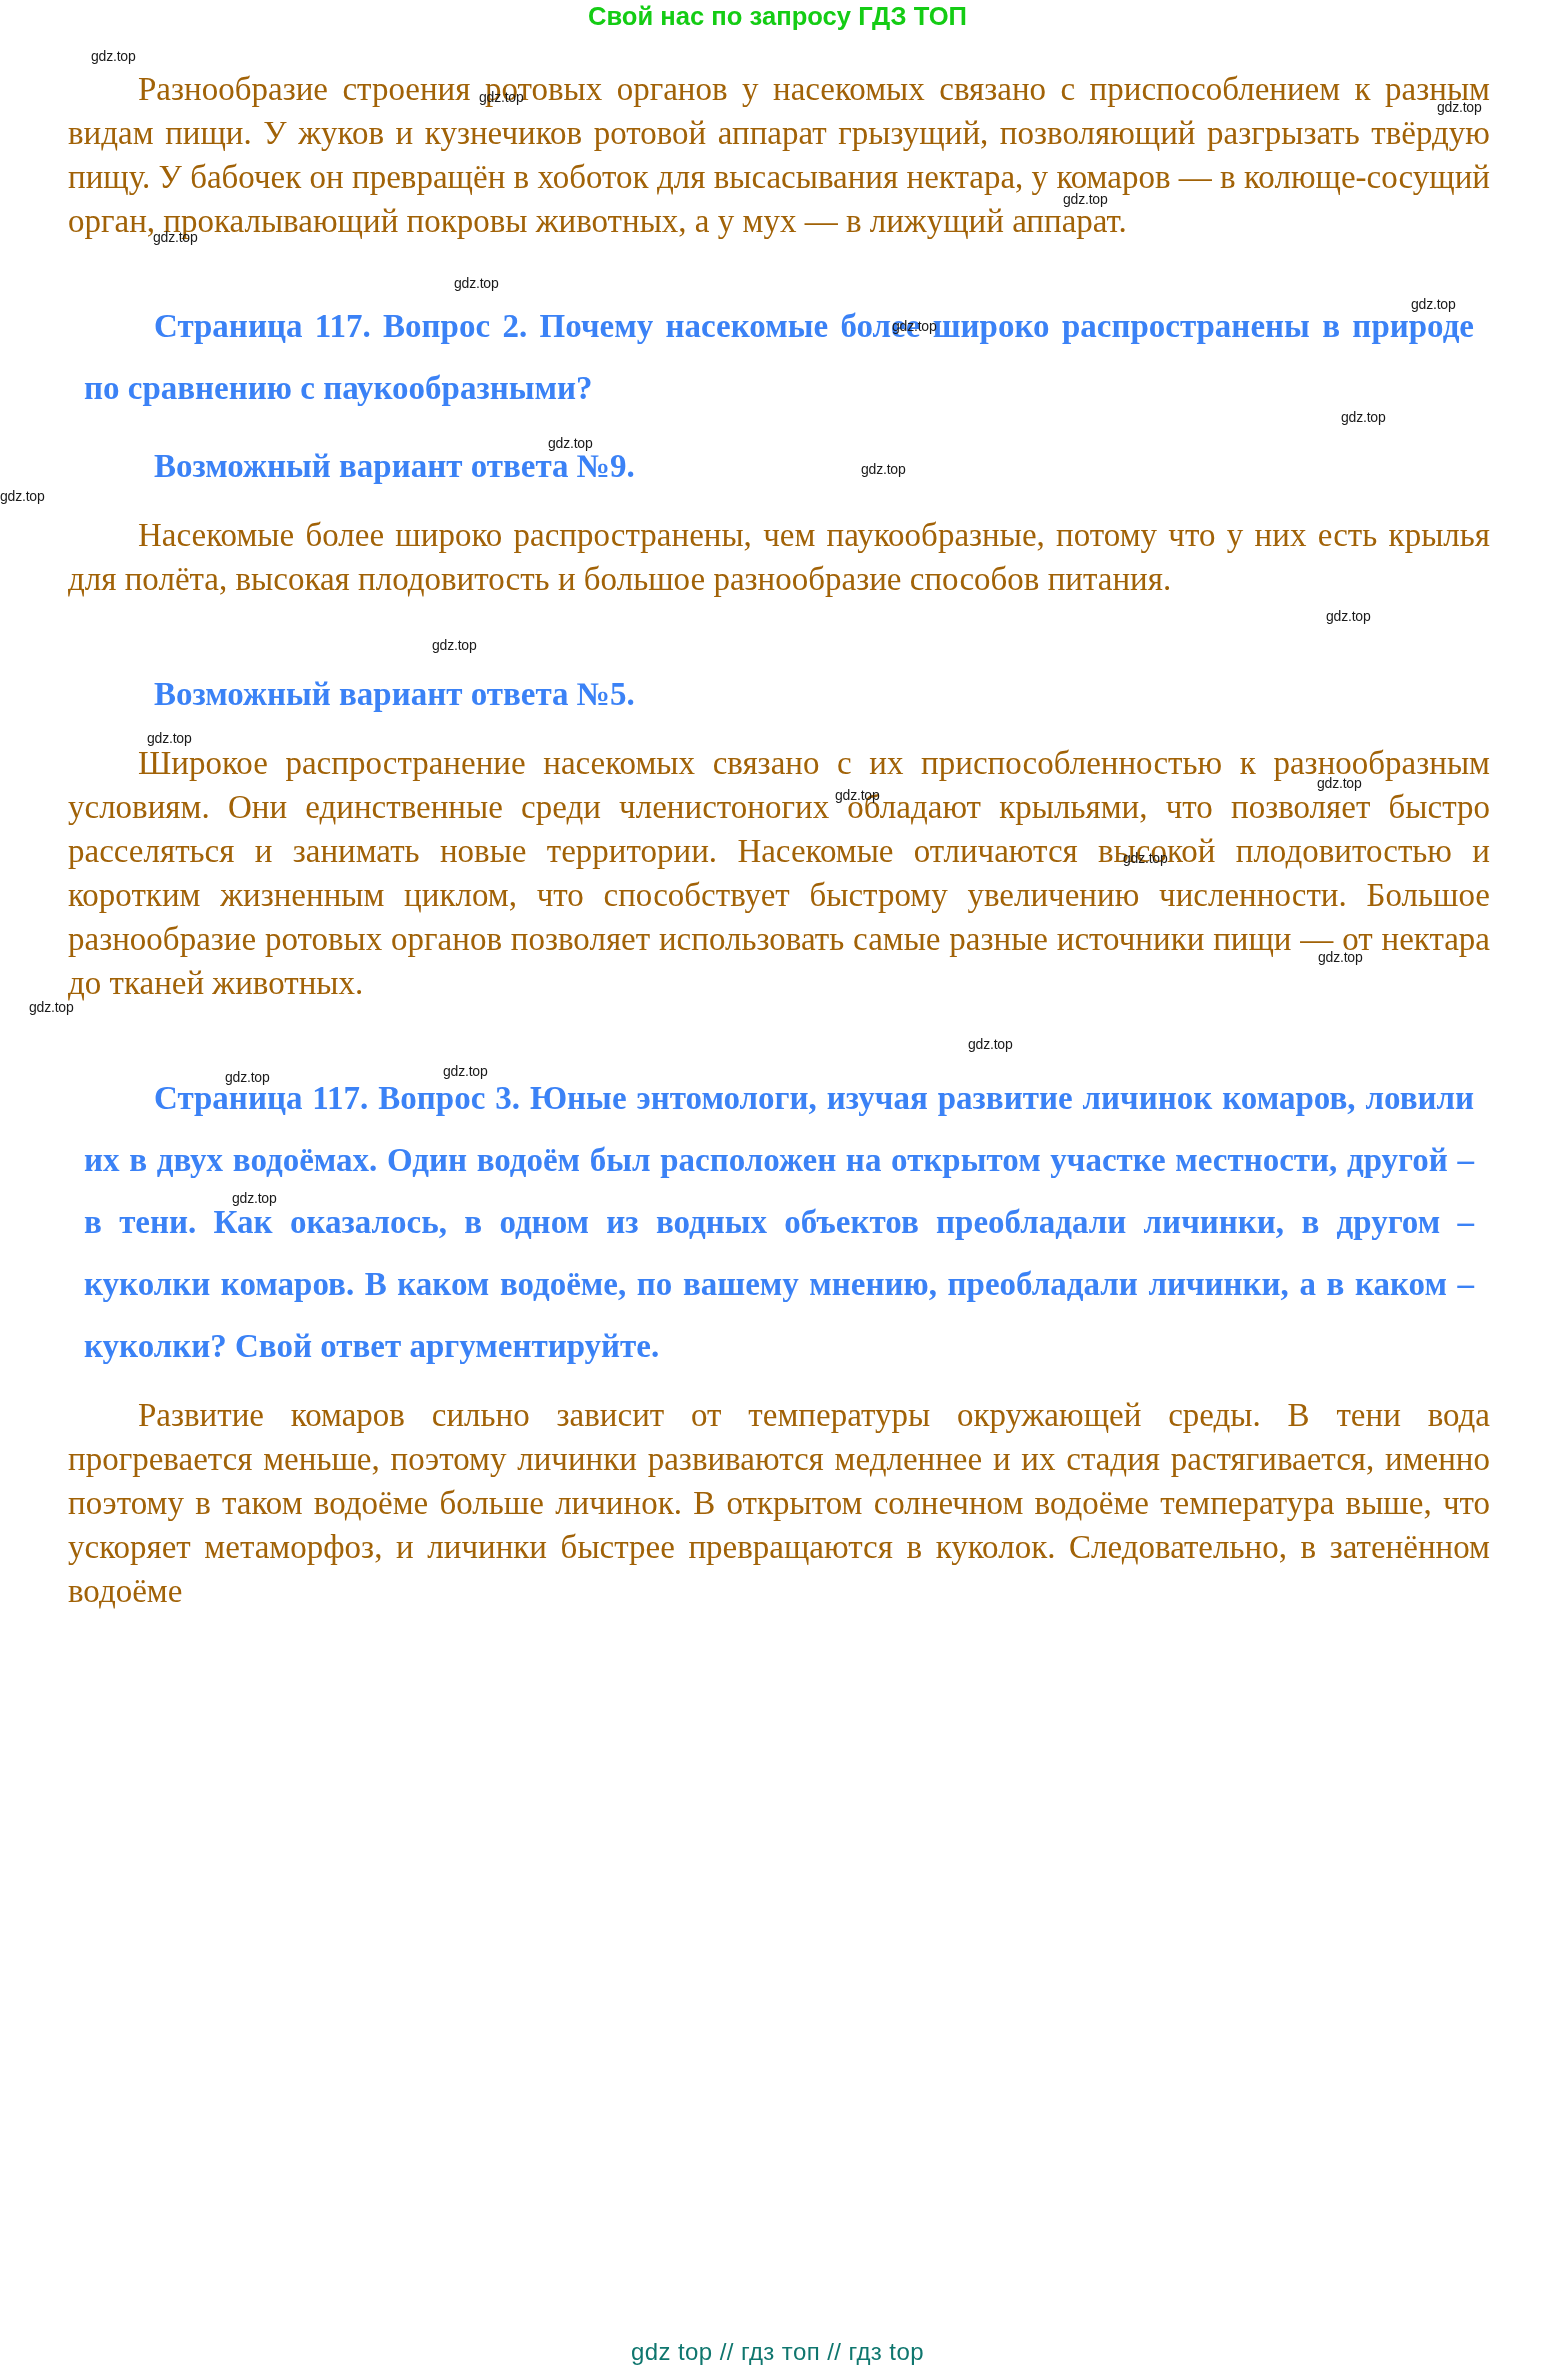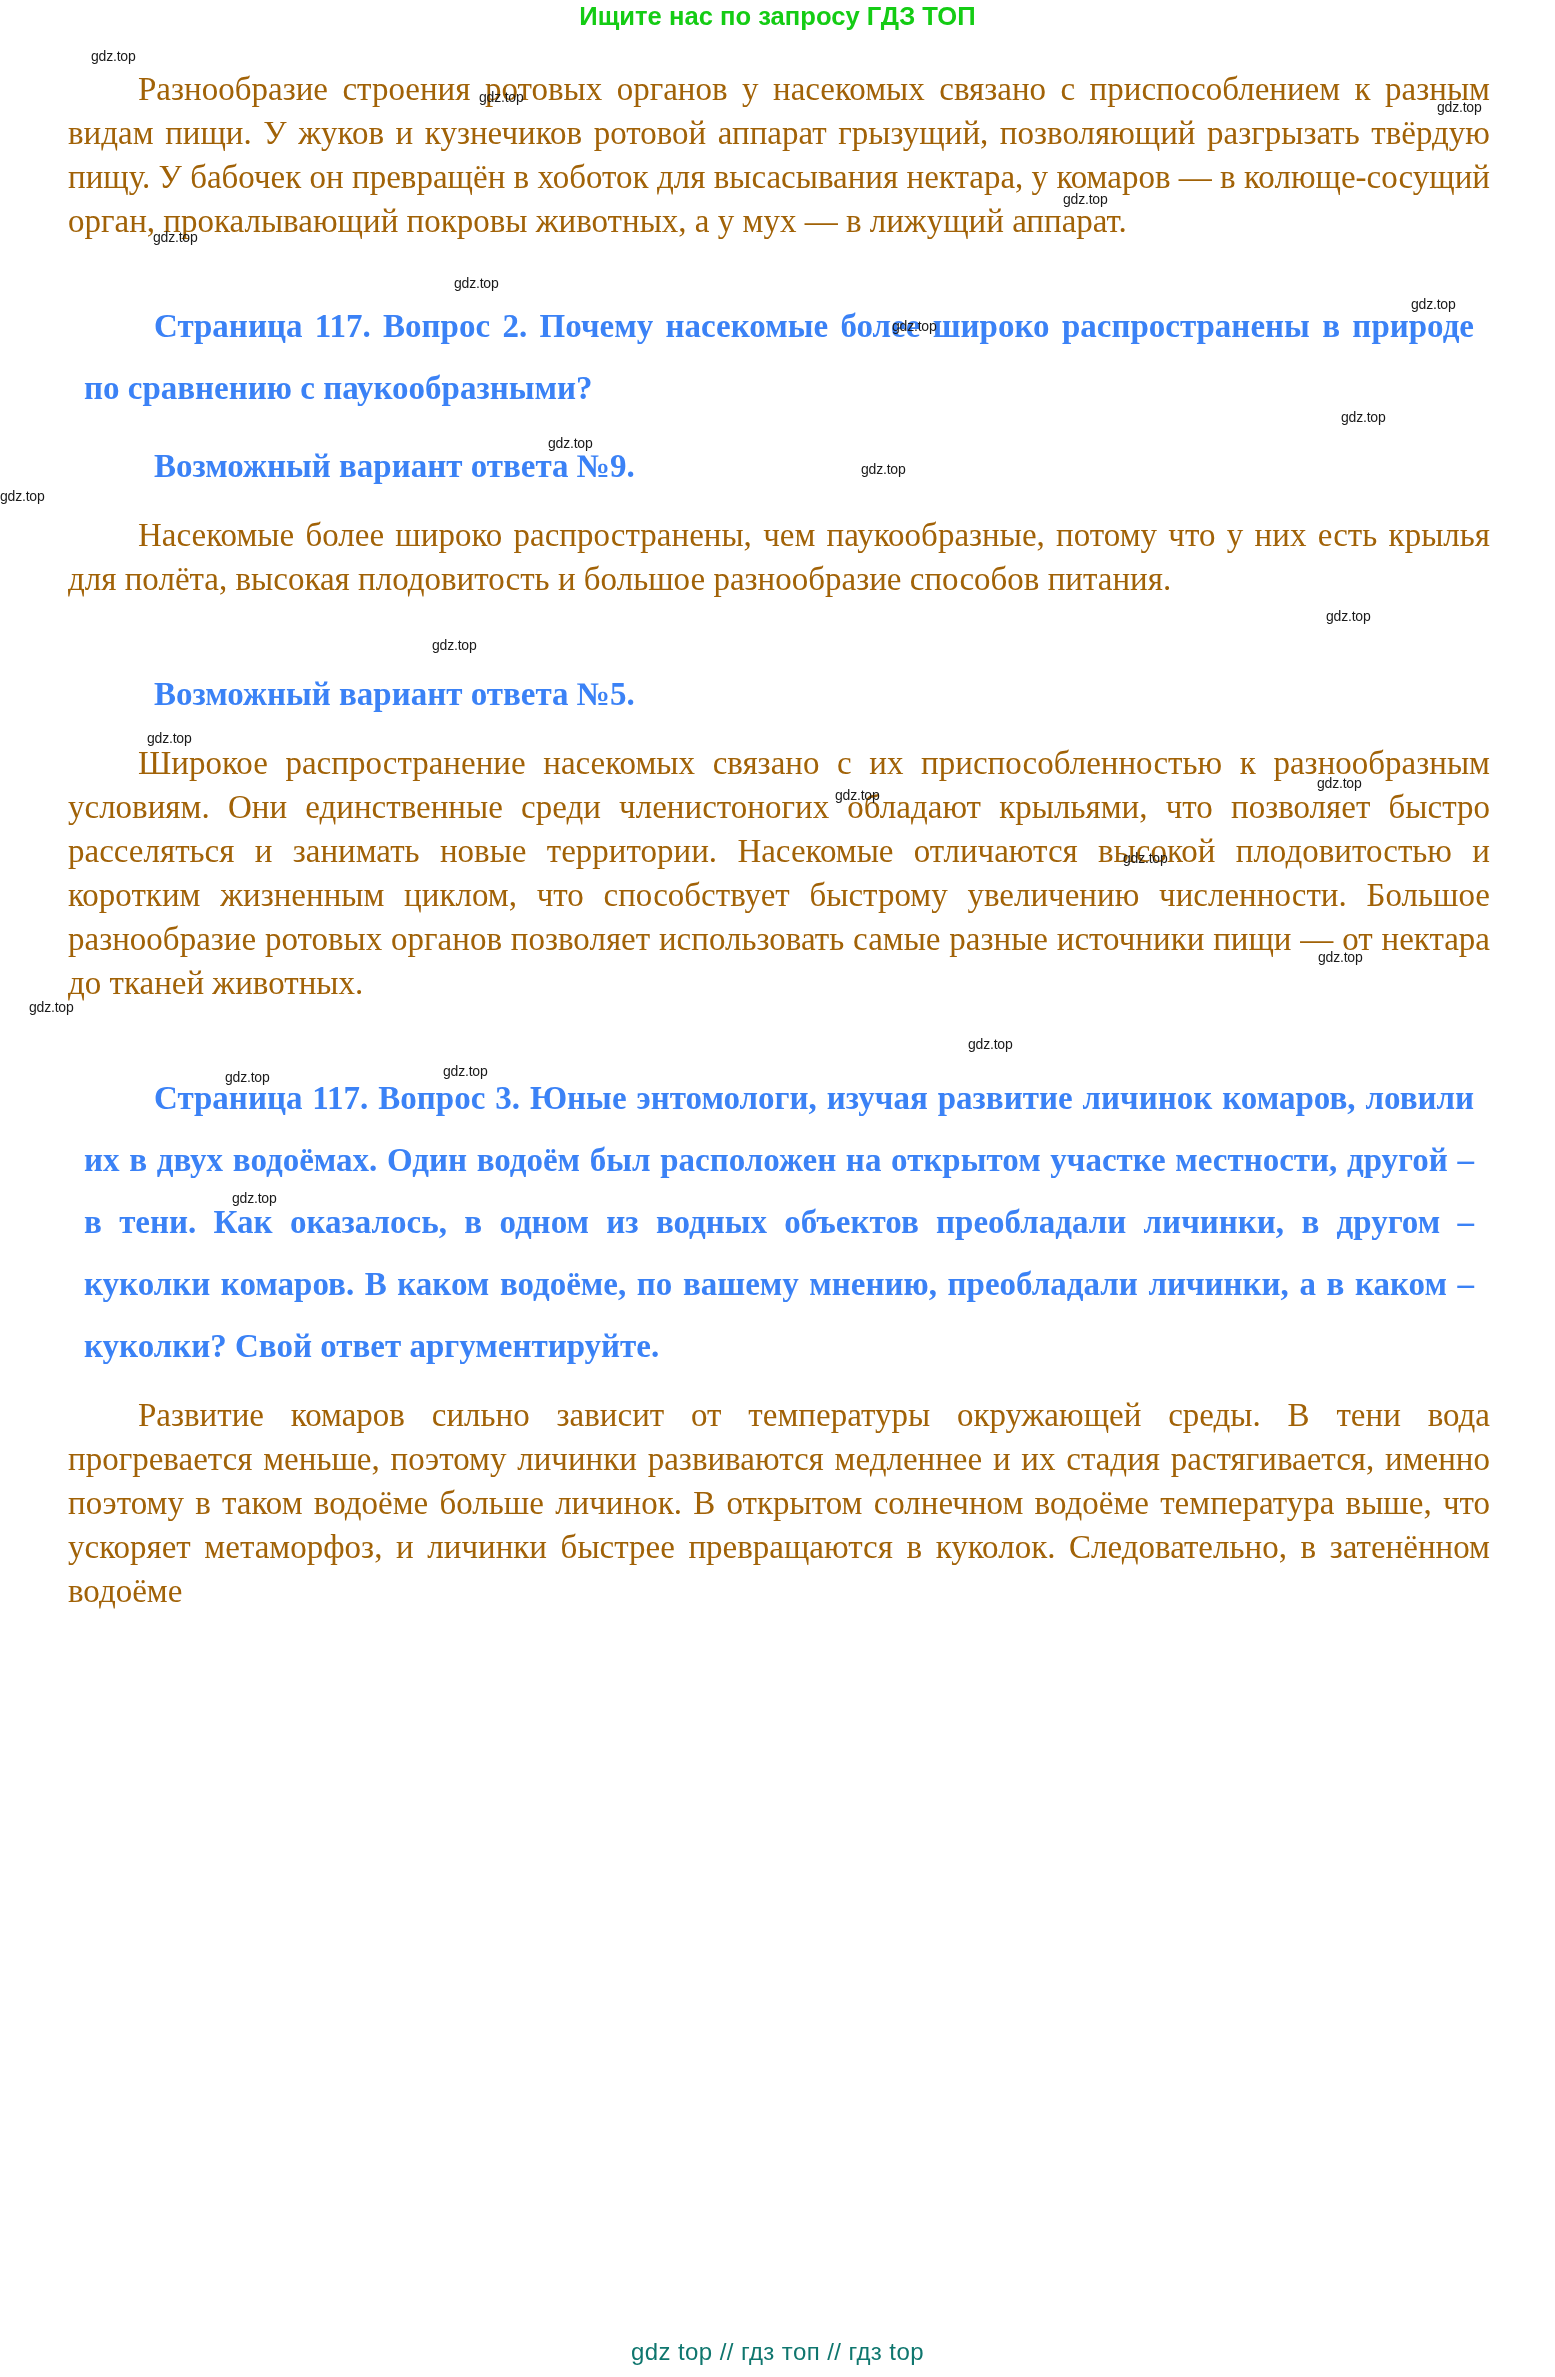--- a/index.html
+++ b/index.html
@@ -87,21 +87,21 @@
     font-size: 24px;
     color: #0f766e;
     letter-spacing: 0.4px;
   }
 </style>
 </head>
 <body>
 
 <div class="page">
 
-  <div class="site-header">Ищите нас по запросу ГДЗ ТОП</div>
+  <div class="site-header">Свой нас по запросу ГДЗ ТОП</div>
 
   <div class="content">
 
     <p class="body-text">Разнообразие строения ротовых органов у насекомых связано с приспособлением к разным видам пищи. У жуков и кузнечиков ротовой аппарат грызущий, позволяющий разгрызать твёрдую пищу. У бабочек он превращён в хоботок для высасывания нектара, у комаров — в колюще-сосущий орган, прокалывающий покровы животных, а у мух — в лижущий аппарат.</p>
 
     <div class="spacer-md"></div>
 
     <p class="heading-text">Страница 117. Вопрос 2.      Почему насекомые более широко распространены в природе по сравнению с паукообразными?</p>
 
     <p class="heading-text">Возможный вариант ответа №9.</p>

